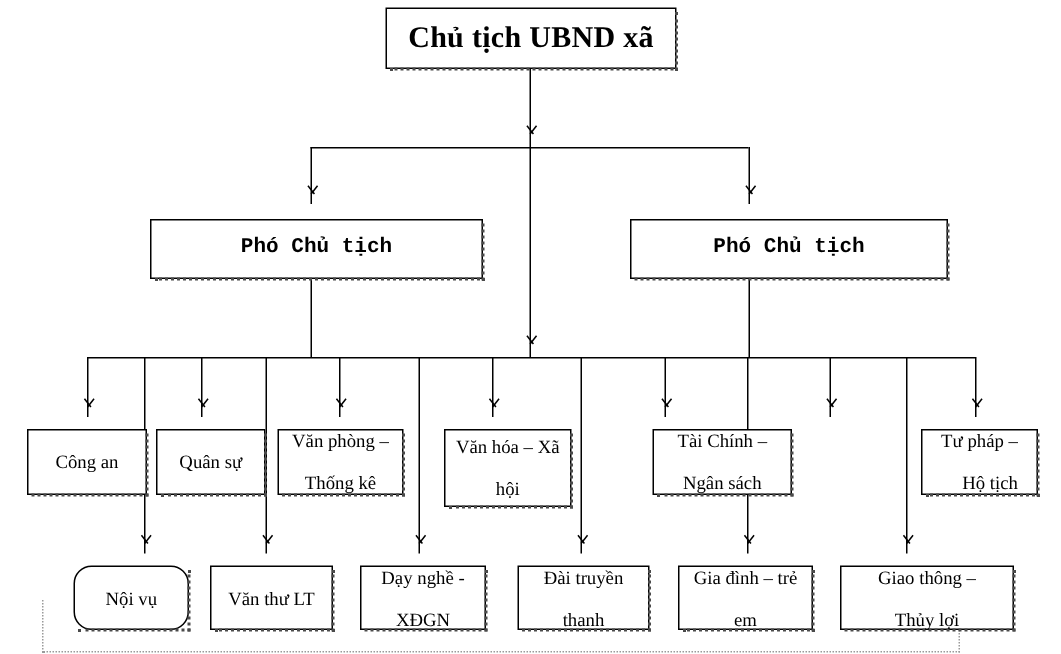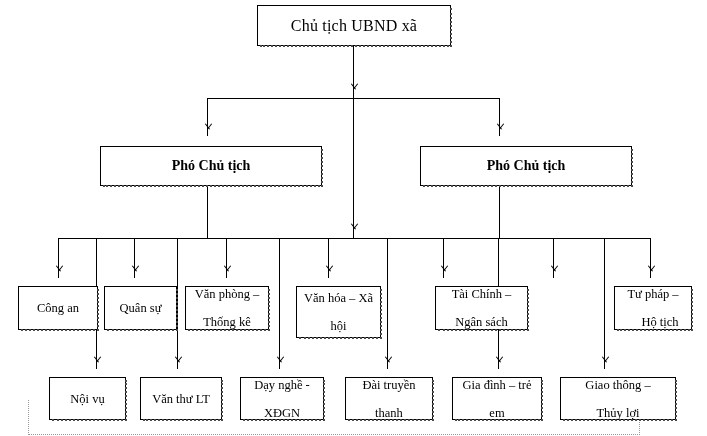--- a/index.html
+++ b/index.html
@@ -42,27 +42,28 @@
     border-bottom: 2px dotted #4a4a4a;
     pointer-events: none;
     z-index: -1;
   }
   .node span {
     display: block;
     padding: 0 3px;
   }
 
   .level-top {
-    font-weight: normal;
-    font-size: 16px;
+    font-weight: bold;
+    font-size: 20px;
     letter-spacing: 0.2px;
   }
   .level-two {
     font-weight: bold;
     font-size: 14px;
+    font-family: Liberation Mono, monospace;
   }
   .level-three, .level-four {
     font-weight: normal;
     font-size: 12.5px;
   }
 
   
   .line-v {
     position: absolute;
     width: 0;
@@ -205,21 +206,21 @@
 
   <div class="node level-three" style="left:396px; top:286px; width:93px; height:44px;margin-left:39px;">
     <span><span>Tài Chính –</span><br><span>Ngân sách</span></span>
   </div>
 
 
   <div class="node level-three" style="left:614px; top:286px; width:78px; height:44px;text-align:right;">
     <span><span>Tư pháp –</span><br><span>Hộ tịch</span></span>
   </div>
 
-  <div class="node level-four" style="left:49px; top:377px; width:77px; height:43px;">
+  <div class="node level-four" style="left:49px; top:377px; width:77px; height:43px;border-radius:12px;">
     <span>Nội vụ</span>
   </div>
 
   <div class="node level-four" style="left:140px; top:377px; width:82px; height:43px;">
     <span>Văn thư LT</span>
   </div>
 
   <div class="node level-four" style="left:240px; top:377px; width:84px; height:43px;">
     <span><span>Dạy nghề -</span><br><span>XĐGN</span></span>
   </div>

